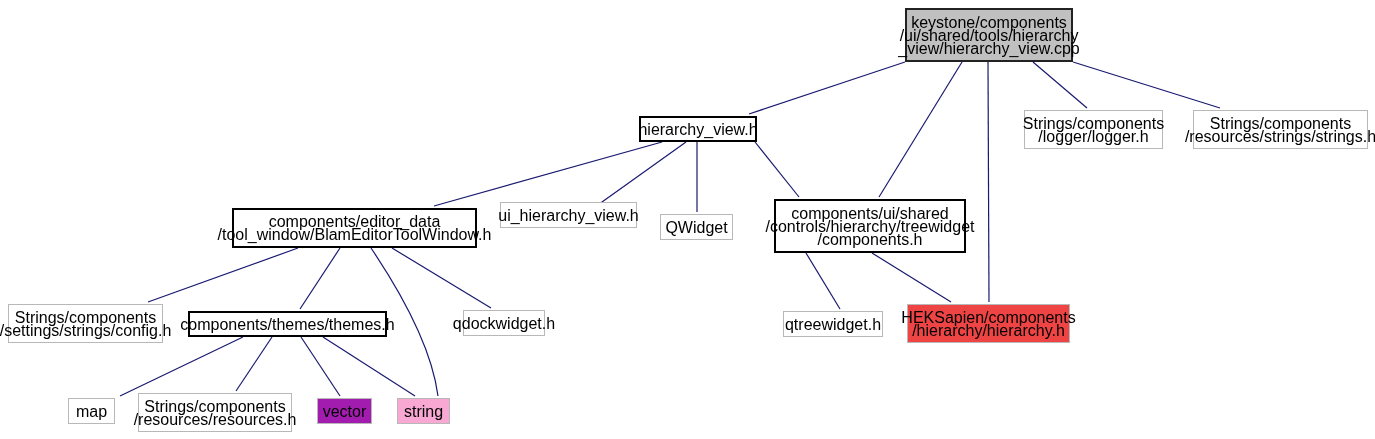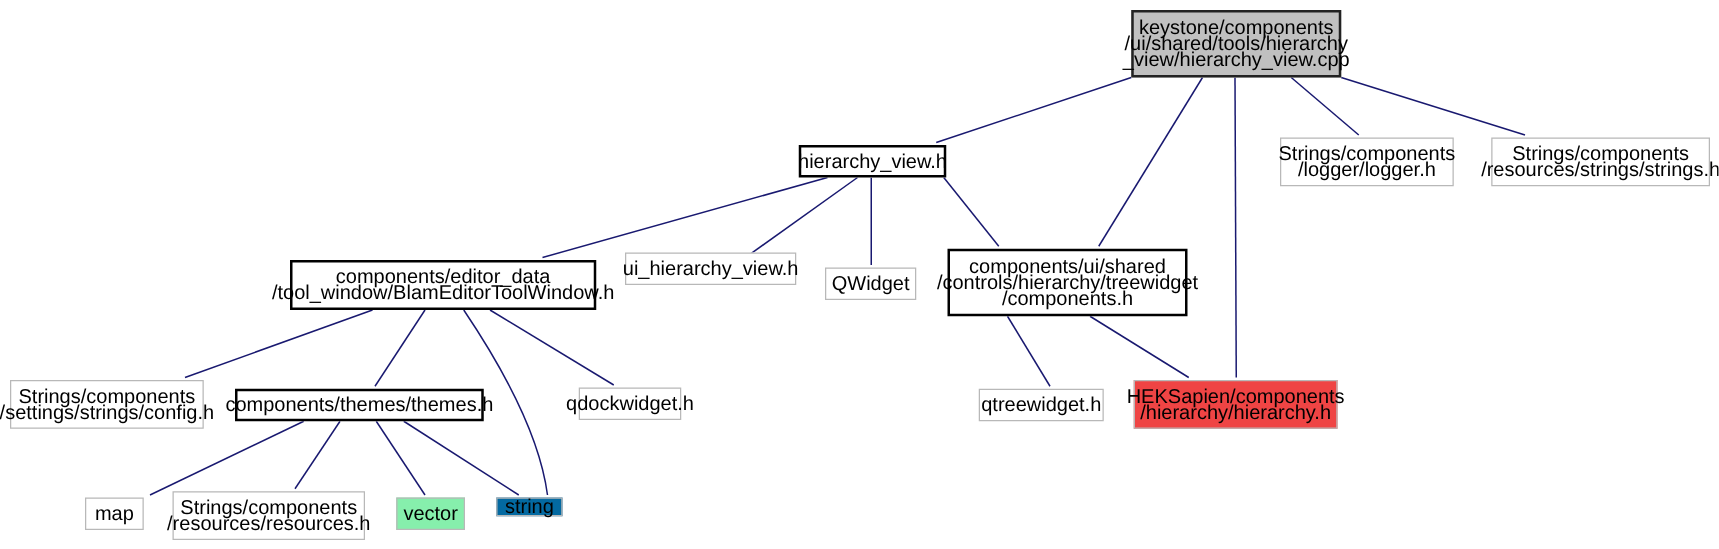--- a/index.html
+++ b/index.html
@@ -87,21 +87,21 @@
       <div class="node strong" style="left: 232px; top: 208px; width: 245px; height: 40px; background: rgb(255, 255, 255);">
         <div>components/editor_data</div>
         <div>/tool_window/BlamEditorToolWindow.h</div>
       </div>
       <div class="node light" style="left: 500px; top: 202px; width: 137px; height: 26px; background: rgb(255, 255, 255);">
         <div>ui_hierarchy_view.h</div>
       </div>
       <div class="node light" style="left: 660px; top: 214px; width: 73px; height: 26px; background: rgb(255, 255, 255);">
         <div>QWidget</div>
       </div>
-      <div class="node strong" style="left: 758px; top: 199px; width: 192px; height: 54px; background: rgb(255, 255, 255);">
+      <div class="node strong" style="left: 774px; top: 199px; width: 192px; height: 54px; background: rgb(255, 255, 255);">
         <div>components/ui/shared</div>
         <div>/controls/hierarchy/treewidget</div>
         <div>/components.h</div>
       </div>
       <div class="node light" style="left: 8px; top: 304px; width: 155px; height: 39px; background: rgb(255, 255, 255);">
         <div>Strings/components</div>
         <div>/settings/strings/config.h</div>
       </div>
       <div class="node strong" style="left: 188px; top: 311px; width: 199px; height: 26px; background: rgb(255, 255, 255);">
         <div>components/themes/themes.h</div>
@@ -116,20 +116,20 @@
         <div>HEKSapien/components</div>
         <div>/hierarchy/hierarchy.h</div>
       </div>
       <div class="node light" style="left: 68px; top: 398px; width: 47px; height: 26px; background: rgb(255, 255, 255);">
         <div>map</div>
       </div>
       <div class="node light" style="left: 138px; top: 393px; width: 154px; height: 39px; background: rgb(255, 255, 255);">
         <div>Strings/components</div>
         <div>/resources/resources.h</div>
       </div>
-      <div class="node light" style="left: 317px; top: 398px; width: 55px; height: 26px; background: #86efac;">
+      <div class="node light" style="left: 317px; top: 398px; width: 55px; height: 26px; background: #a21caf;">
         <div>vector</div>
       </div>
-      <div class="node light" style="left: 397px; top: 398px; width: 53px; height: 15px; background: #0369a1;">
+      <div class="node light" style="left: 397px; top: 398px; width: 53px; height: 26px; background: #f9a8d4;">
         <div>string</div>
       </div>
     </div>
 </div>
 
 </body></html>

